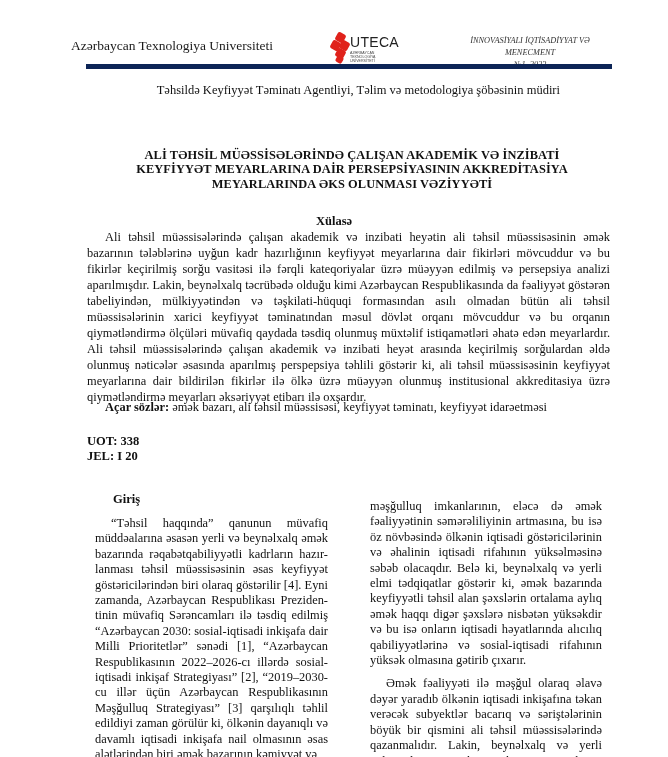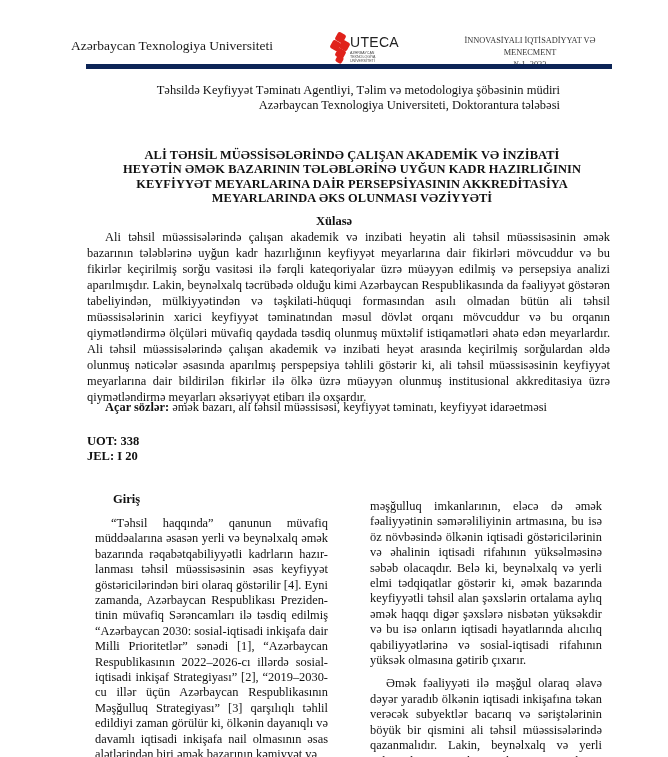--- a/index.html
+++ b/index.html
@@ -18,21 +18,21 @@
   .logo .name {
     position: absolute; left: 20px; top: 1px; font-family: "Liberation Sans", sans-serif;
     font-weight: normal; font-size: 14px; color: #222; letter-spacing: 0.3px;
   }
   .logo .sub {
     position: absolute; left: 20px; top: 18px; font-family: "Liberation Sans", sans-serif;
     font-size: 3.6px; color: #444; line-height: 4px; width: 48px;
   }
   .hdr-right {
     position: absolute; left: 445px; top: 35px; width: 170px; text-align: center;
-    font-size: 8.3px; line-height: 12px; color: #333;
+    font-style: italic; font-size: 8.3px; line-height: 12px; color: #333;
   }
   .hdr-bar {
     position: absolute; left: 86px; top: 64px; width: 526px; height: 5px; background: #0c2456;
   }
   .author {
     position: absolute; right: 108px; top: 83px; text-align: right;
     font-size: 12.5px; line-height: 14.5px;
   }
   .author .name { font-weight: bold; }
   .title {
@@ -83,26 +83,24 @@
   </div>
   <div class="hdr-right">
     <div>İNNOVASİYALI İQTİSADİYYAT VƏ MENECMENT</div>
     <div>№1, 2023</div>
   </div>
   <div class="hdr-bar"></div>
 </div>
 
 <div class="author">
   <div>Təhsildə Keyfiyyət Təminatı Agentliyi, Təlim və metodologiya şöbəsinin müdiri</div>
-  <div>Azərbaycan Texnologiya Universiteti, Doktorantura tələbəsi</div>
 </div>
 
 <div class="title">
   <div>ALİ TƏHSİL MÜƏSSİSƏLƏRİNDƏ ÇALIŞAN AKADEMİK VƏ İNZİBATİ</div>
-  <div>HEYƏTİN ƏMƏK BAZARININ TƏLƏBLƏRİNƏ UYĞUN KADR HAZIRLIĞININ</div>
   <div>KEYFİYYƏT MEYARLARINA DAİR PERSEPSİYASININ AKKREDİTASİYA</div>
   <div>MEYARLARINDA ƏKS OLUNMASI VƏZİYYƏTİ</div>
 </div>
 
 <div class="abs-head">Xülasə</div>
 <div class="abstract">Ali təhsil müəssisələrində çalışan akademik və inzibati heyətin ali təhsil müəssisəsinin əmək bazarının tələblərinə uyğun kadr hazırlığının keyfiyyət meyarlarına dair fikirləri mövcuddur və bu fikirlər keçirilmiş sorğu vasitəsi ilə fərqli kateqoriyalar üzrə müəyyən edilmiş və persepsiya analizi aparılmışdır. Lakin, beynəlxalq təcrübədə olduğu kimi Azərbaycan Respublikasında da fəaliyyət göstərən tabeliyindən, mülkiyyətindən və təşkilati-hüquqi formasından asılı olmadan bütün ali təhsil müəssisələrinin xarici keyfiyyət təminatından məsul dövlət orqanı mövcuddur və bu orqanın qiymətləndirmə ölçüləri müvafiq qaydada təsdiq olunmuş müxtəlif istiqamətləri əhatə edən meyarlardır. Ali təhsil müəssisələrində çalışan akademik və inzibati heyət arasında keçirilmiş sorğulardan əldə olunmuş nəticələr əsasında aparılmış perspepsiya təhlili göstərir ki, ali təhsil müəssisəsinin keyfiyyət meyarlarına dair bildirilən fikirlər ilə ölkə üzrə müəyyən olunmuş institusional akkreditasiya üzrə qiymətləndirmə meyarları əksəriyyət etibarı ilə oxşardır.</div>
 
 <div class="keywords">
   <b>Açar sözlər:</b>
   <span>əmək bazarı, ali təhsil müəssisəsi, keyfiyyət təminatı, keyfiyyət idarəetməsi</span>

